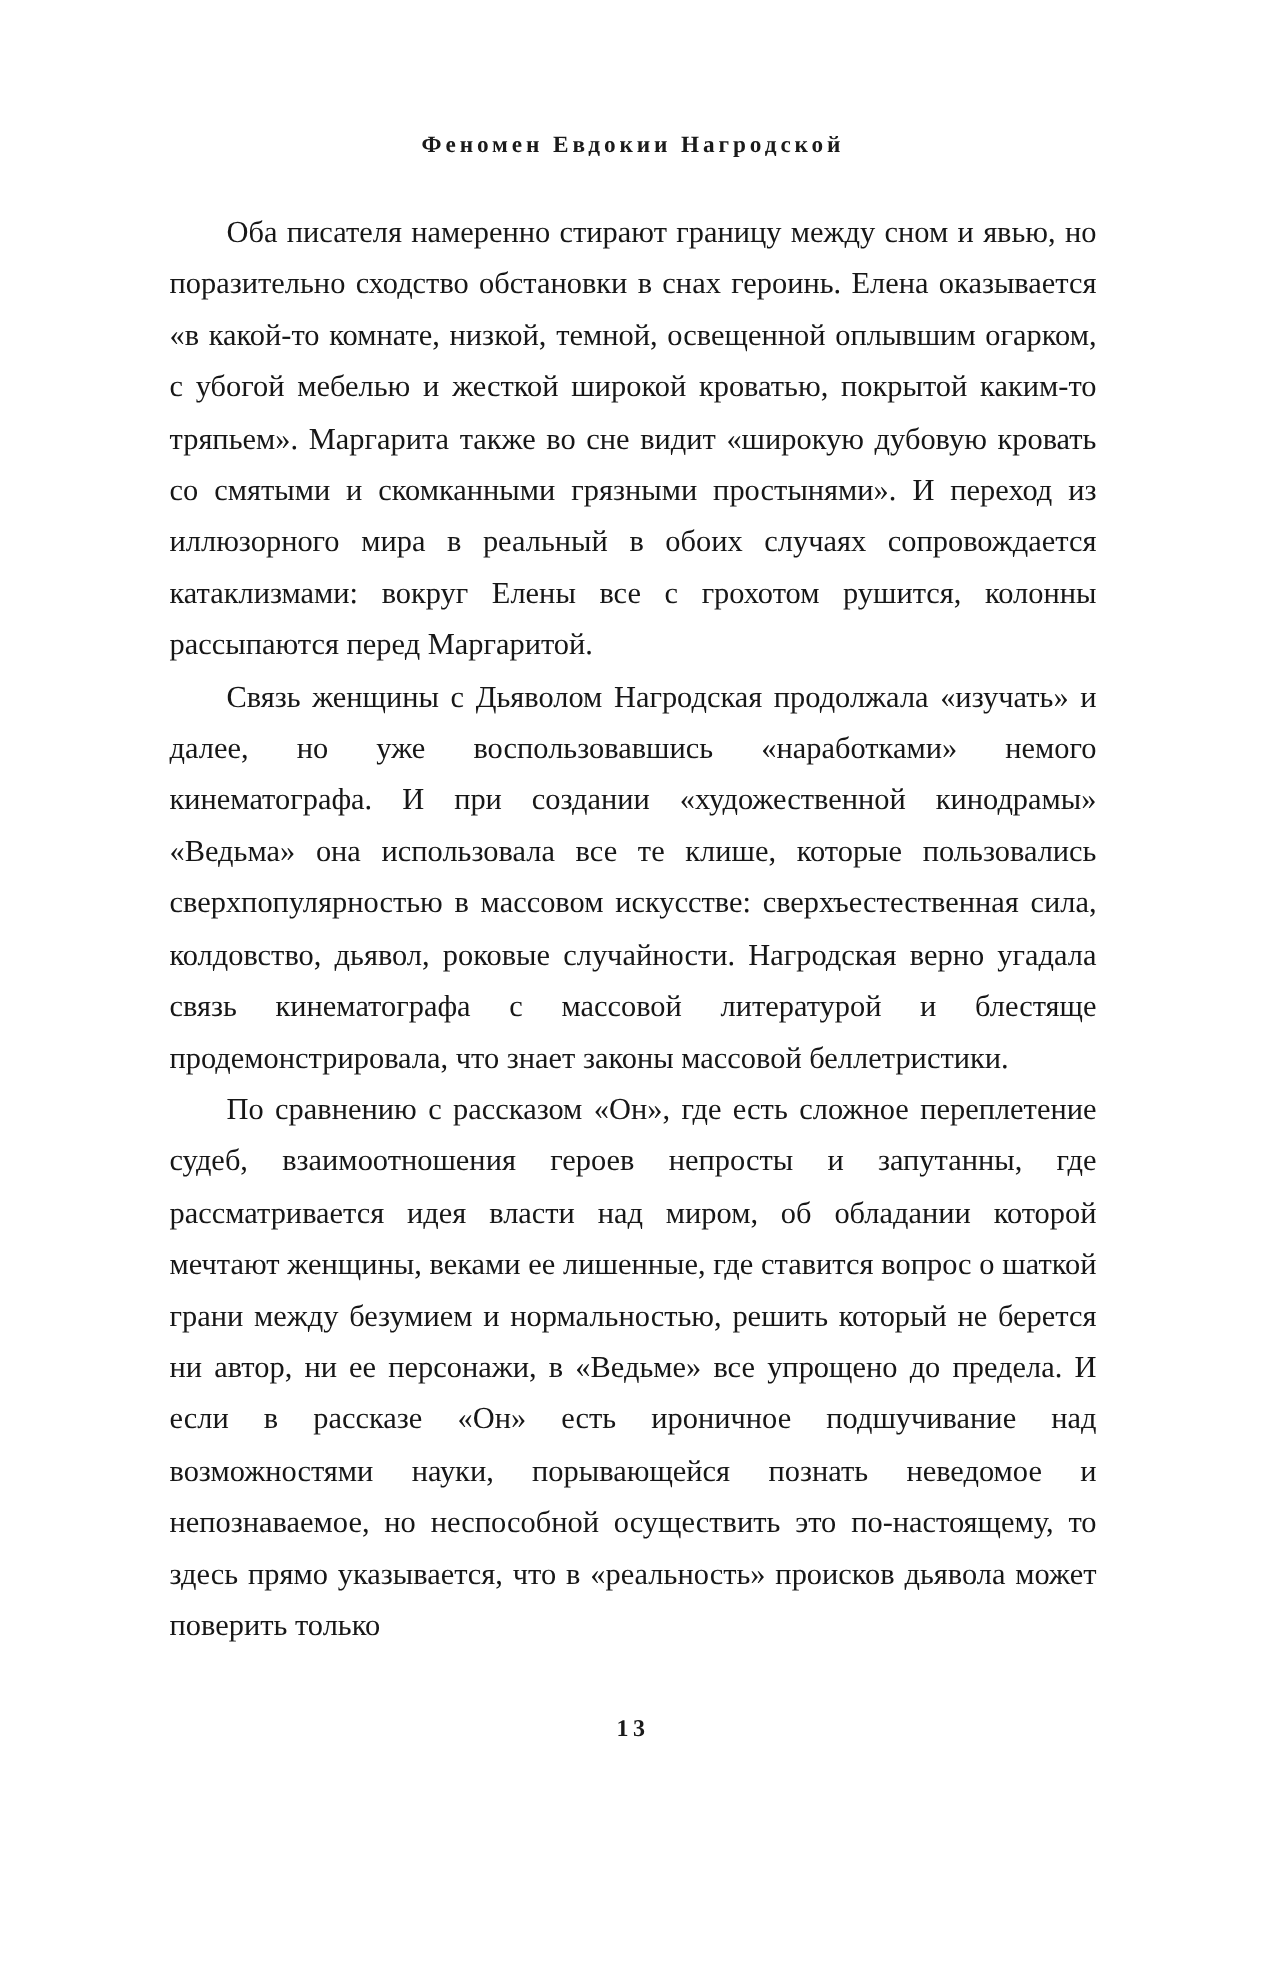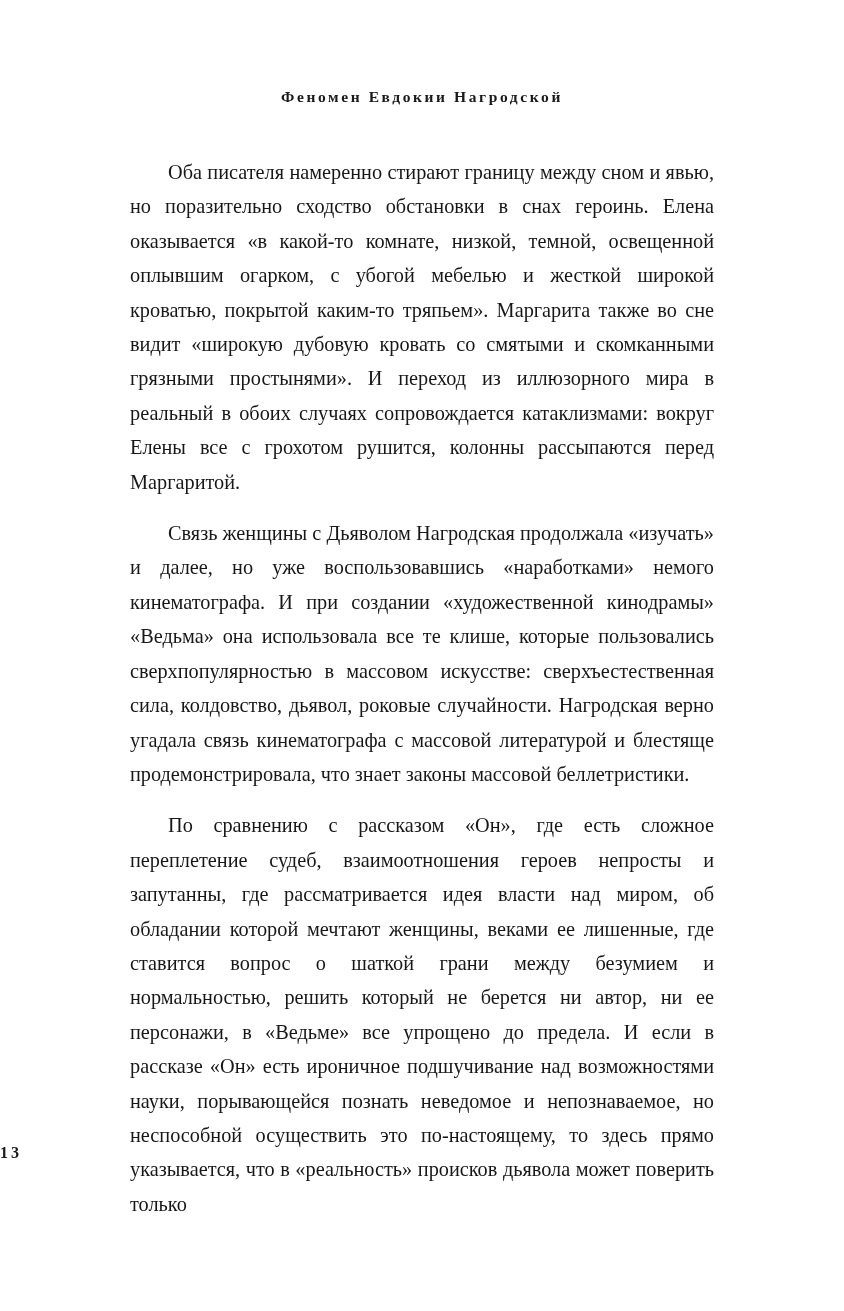--- a/index.html
+++ b/index.html
@@ -43,28 +43,29 @@
     left: 113px;
     width: 618px;
     font-size: 20.3px;
     line-height: 34.4px;
     text-align: justify;
     text-justify: inter-word;
     color: #171717;
     hyphens: manual;
   }
   .body-text p {
-    margin: 17px;
+    margin: 0;
     text-indent: 38px;
   }
   .folio {
     position: absolute;
     top: 1144px;
     left: 0;
     width: 844px;
+    text-align: center;
     font-size: 16px;
     font-weight: bold;
     letter-spacing: 3px;
     color: #1a1a1a;
   }
 </style>
 </head>
 <body>
 
 <div class="page">

